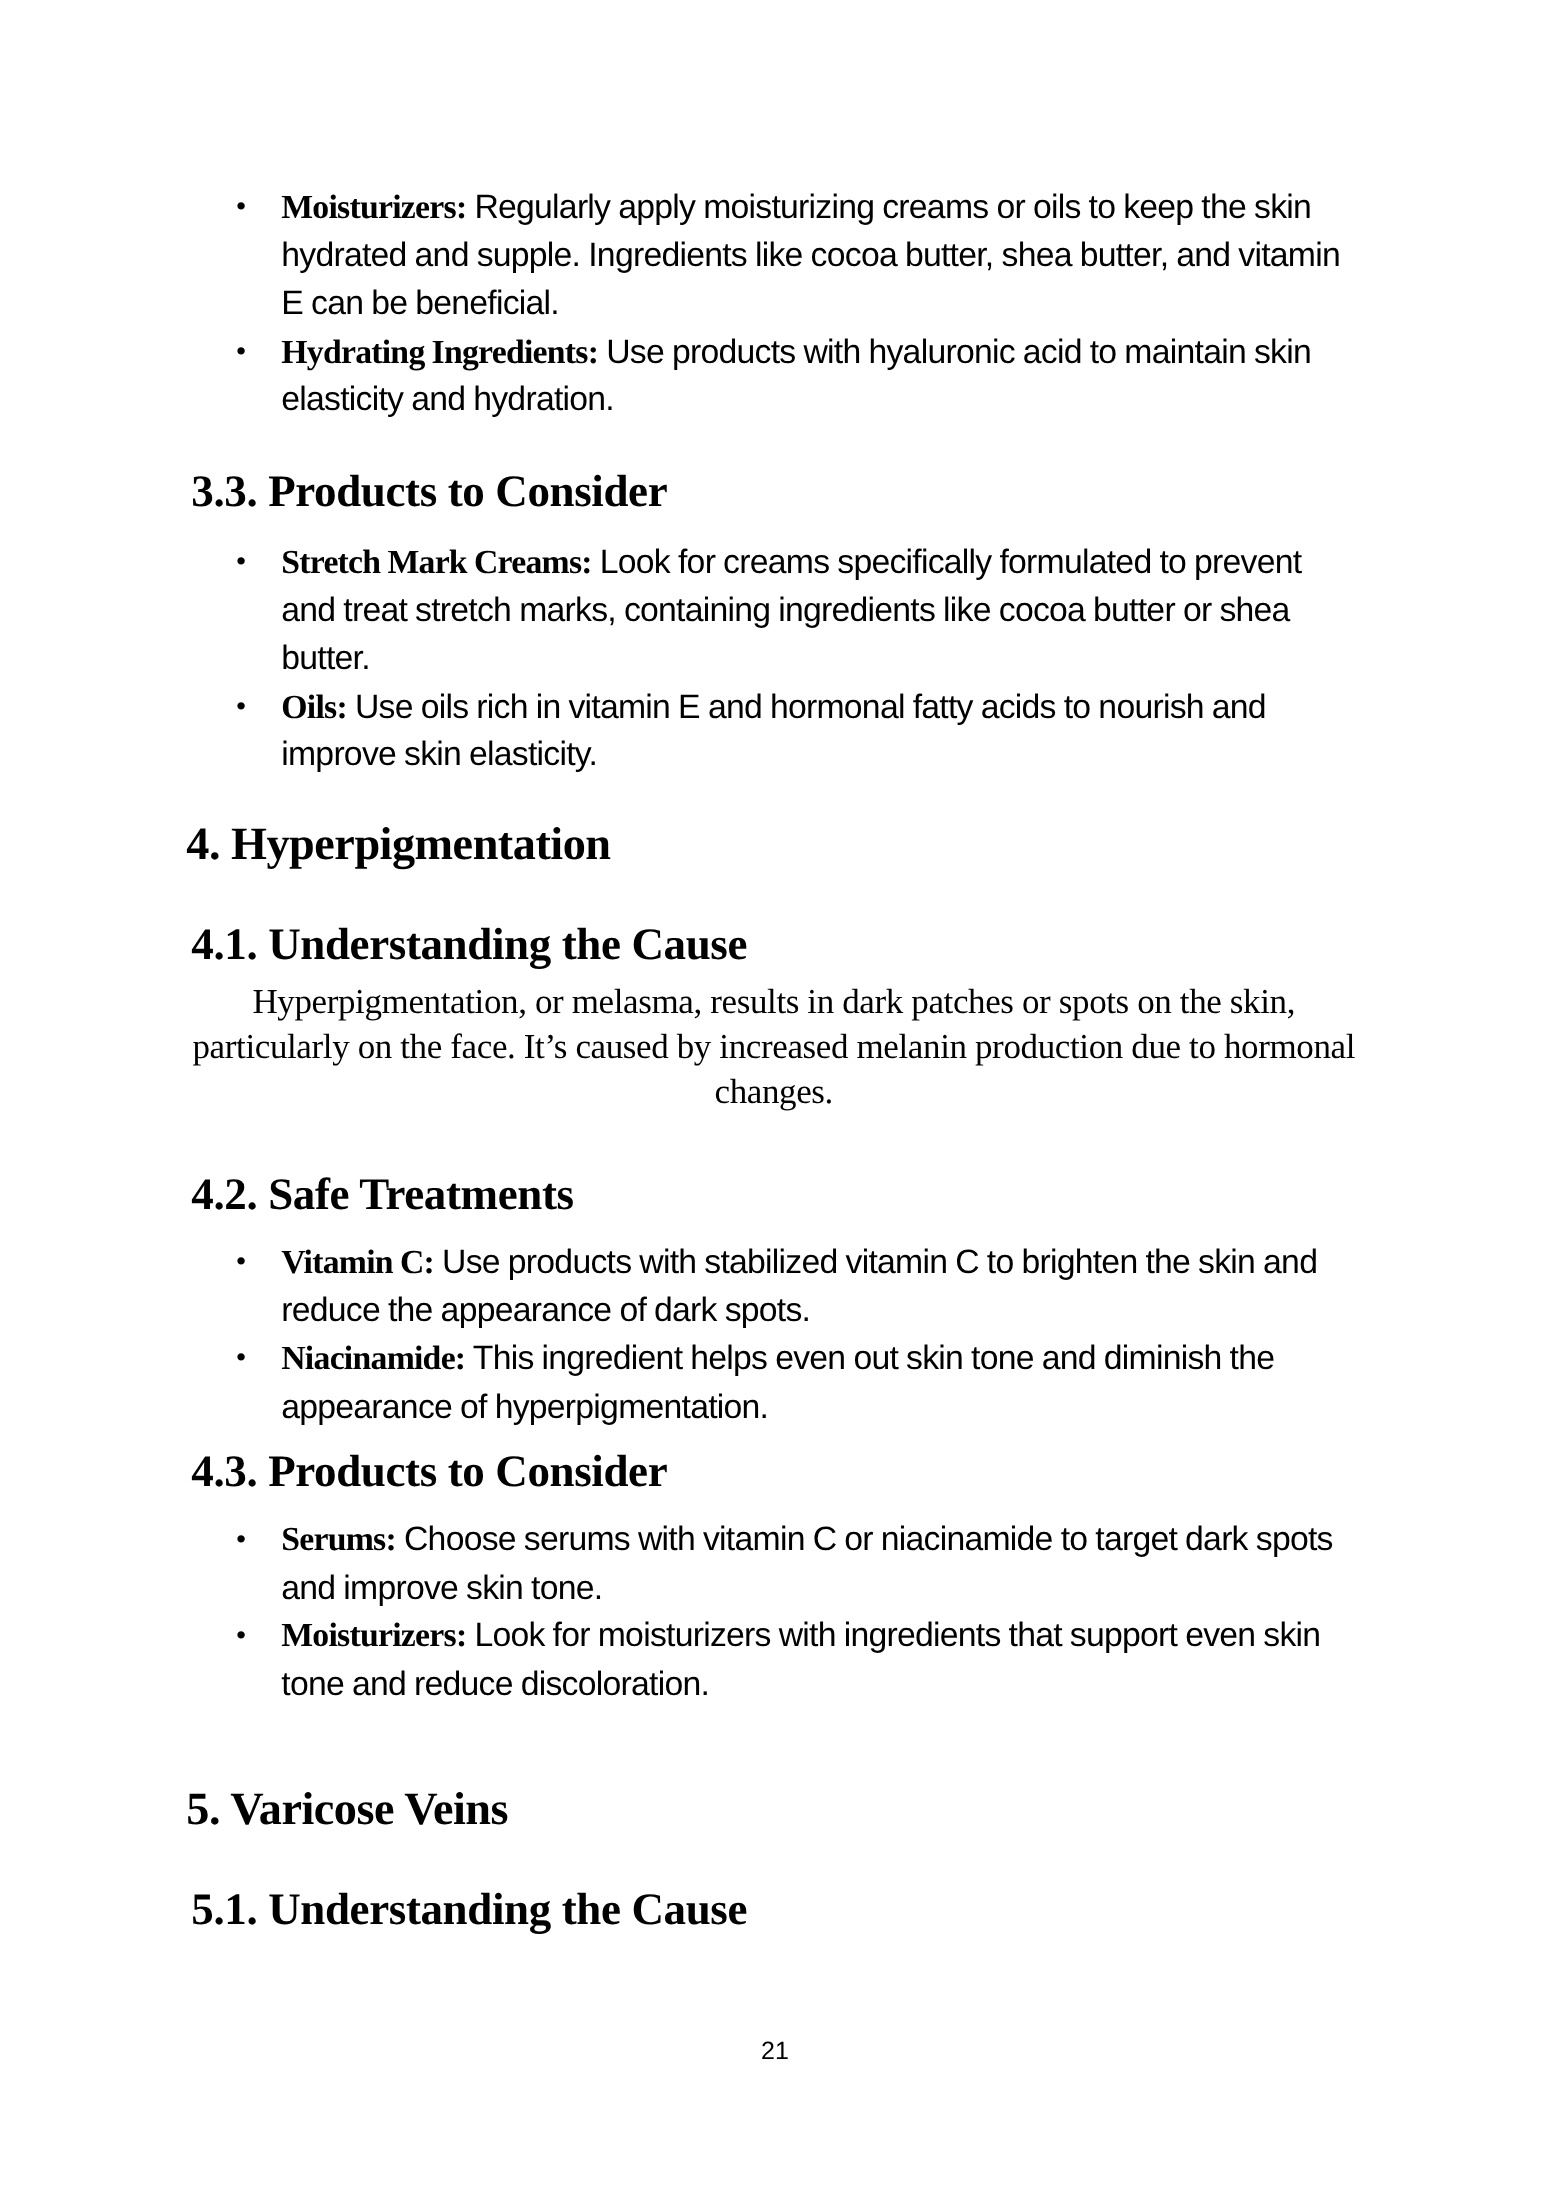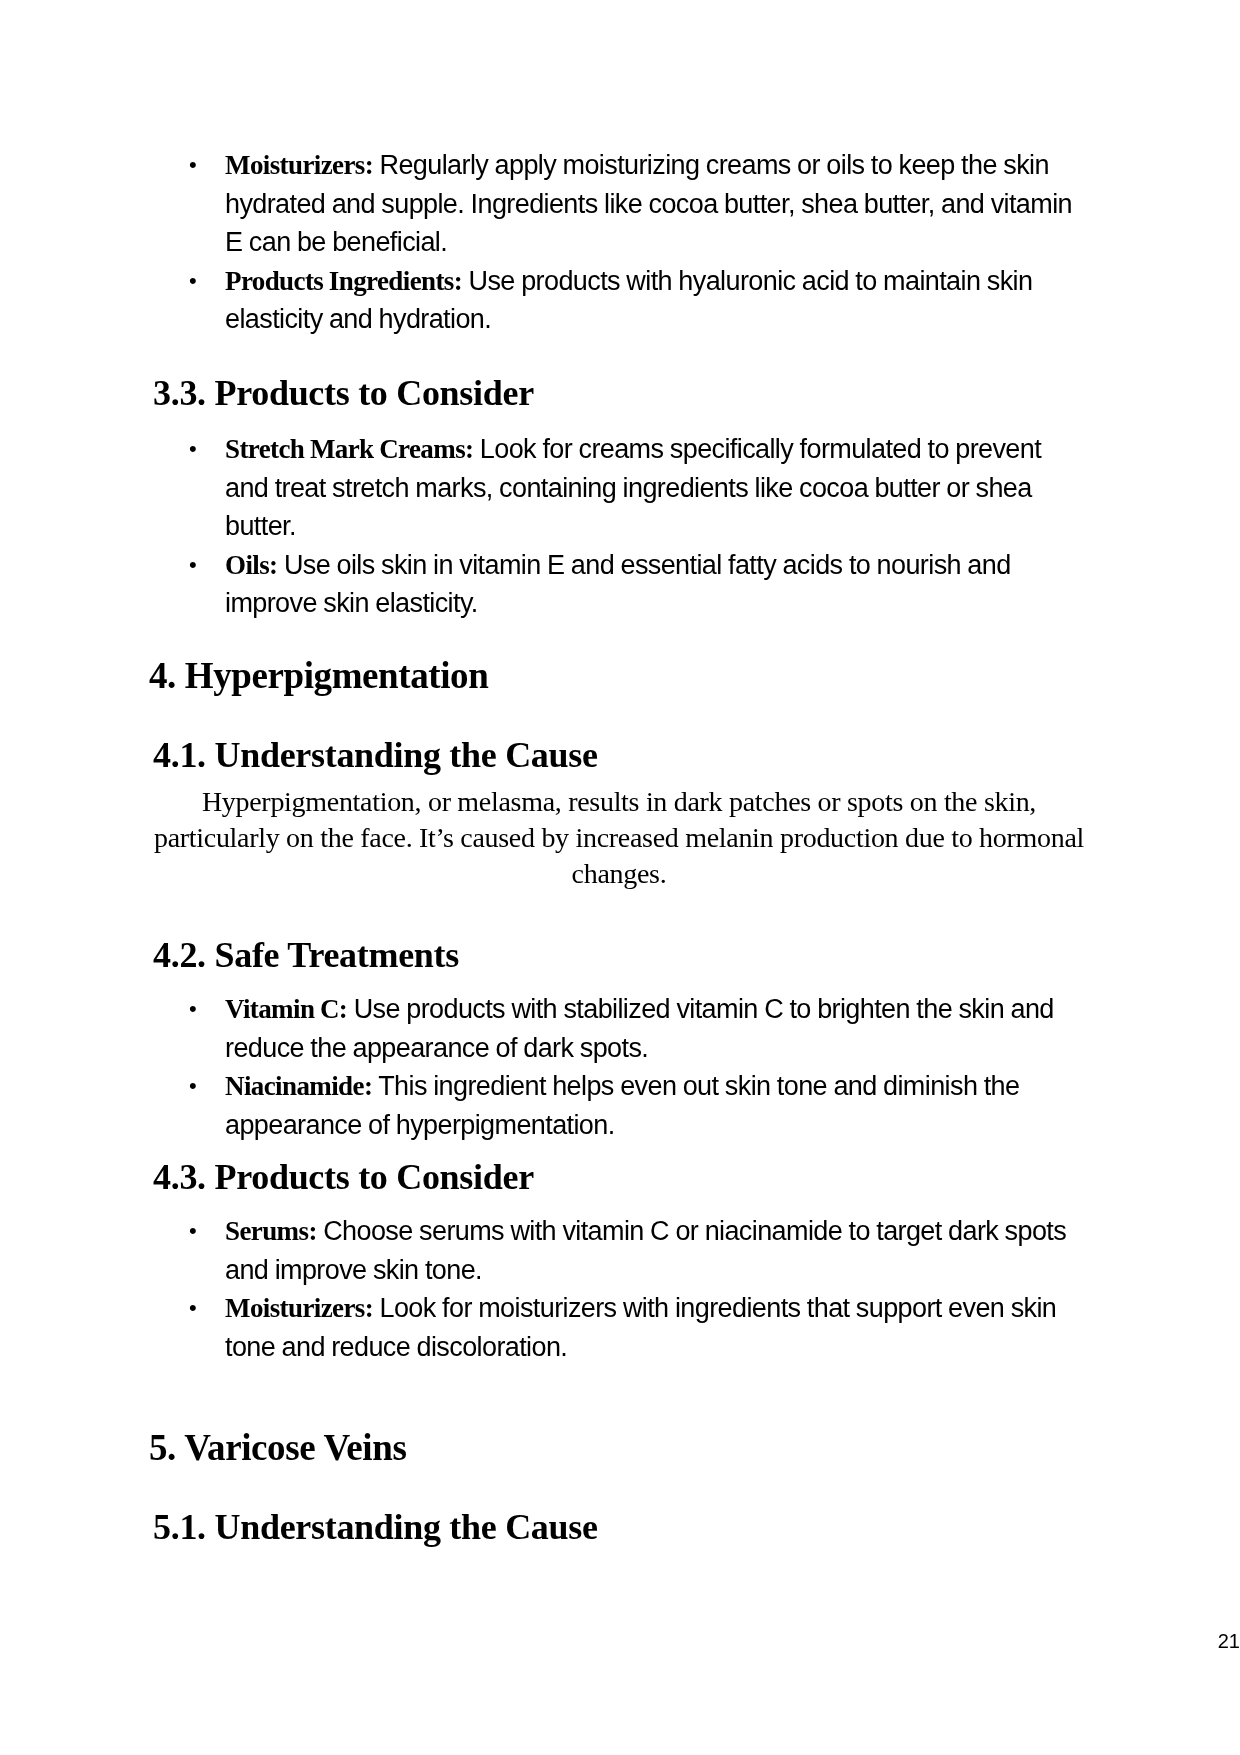--- a/index.html
+++ b/index.html
@@ -71,51 +71,51 @@
       line-height: 36px;
       margin: 0;
       letter-spacing: -0.3px;
     }
     .abs { position: absolute; left: 0; }
     .page-number {
       position: absolute;
       left: 0;
       width: 1240px;
       top: 1630px;
-      text-align: right;
+      text-align: center;
       font-family: "Liberation Sans", "DejaVu Sans", sans-serif;
       font-size: 20px;
     }
   </style>
 </head>
 <body>
 
 <div class="page">
   <div class="content">
 
     <ul class="bullets abs" style="top:0; width:940px;">
       <li>
         <span class="bullet">•</span>
         <span class="term">Moisturizers:</span><span> Regularly apply moisturizing creams or oils to keep the skin hydrated and supple. Ingredients like cocoa butter, shea butter, and vitamin E can be beneficial.</span>
       </li>
       <li>
         <span class="bullet">•</span>
-        <span class="term">Products Ingredients:</span><span> Use products with hyaluronic acid to maintain skin elasticity and hydration.</span>
+        <span class="term">Hydrating Ingredients:</span><span> Use products with hyaluronic acid to maintain skin elasticity and hydration.</span>
       </li>
     </ul>
 
     <h3 class="abs" style="top:222px;">3.3. Products to Consider</h3>
     <ul class="bullets abs" style="top:284px; width:940px;">
       <li>
         <span class="bullet">•</span>
         <span class="term">Stretch Mark Creams:</span><span> Look for creams specifically formulated to prevent and treat stretch marks, containing ingredients like cocoa butter or shea butter.</span>
       </li>
       <li>
         <span class="bullet">•</span>
-        <span class="term">Oils:</span><span> Use oils skin in vitamin E and essential fatty acids to nourish and improve skin elasticity.</span>
+        <span class="term">Oils:</span><span> Use oils rich in vitamin E and hormonal fatty acids to nourish and improve skin elasticity.</span>
       </li>
     </ul>
 
     <h2 class="abs" style="top:508px;">4. Hyperpigmentation</h2>
     <h3 class="abs" style="top:584px;">4.1. Understanding the Cause</h3>
     <p class="body abs" style="top:638px; width:940px;text-align:center;">Hyperpigmentation, or melasma, results in dark patches or spots on the skin, particularly on the face. It’s caused by increased melanin production due to hormonal changes.</p>
 
     <h3 class="abs" style="top:784px;text-align:center;">4.2. Safe Treatments</h3>
     <ul class="bullets abs" style="top:844px; width:940px;">
       <li>

